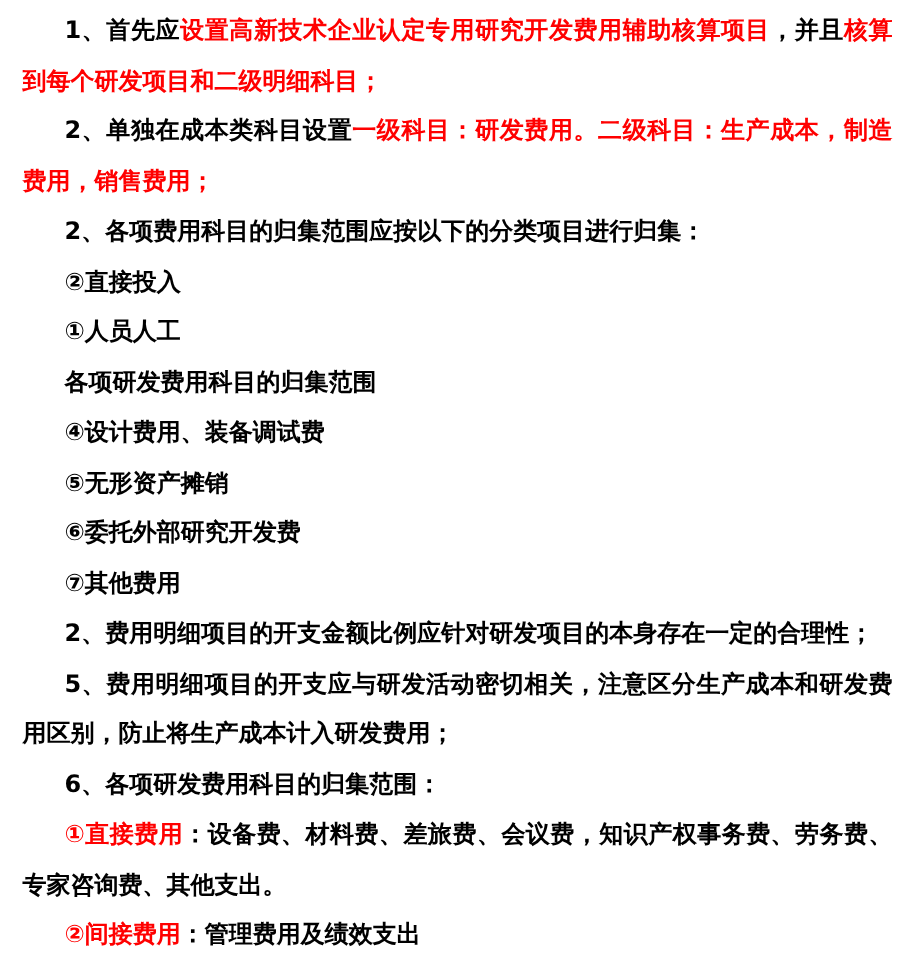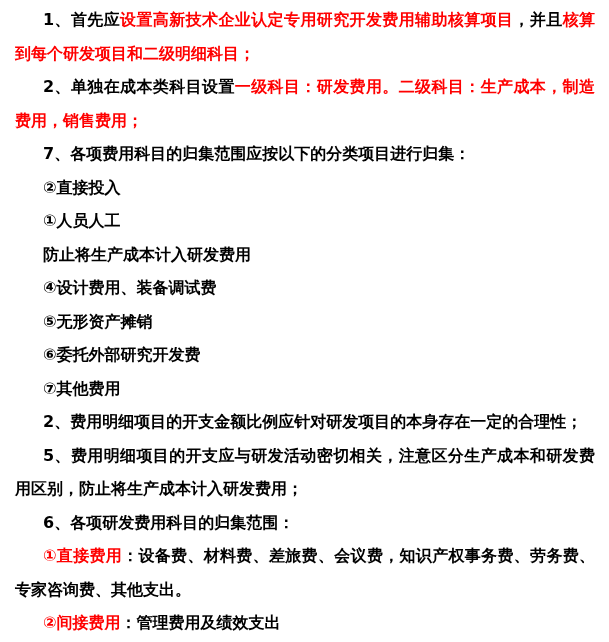--- a/index.html
+++ b/index.html
@@ -33,24 +33,24 @@
   .c-black { color: #000000; }
   .c-red { color: #ff0000; }
 </style>
 </head>
 <body>
 
 <div class="page">
   <div id="doc">
       <p class="para"><span class="seg c-black">1、首先应</span><span class="seg c-red">设置高新技术企业认定专用研究开发费用辅助核算项目</span><span class="seg c-black">，并且</span><span class="seg c-red">核算到每个研发项目和二级明细科目；</span></p>
       <p class="para"><span class="seg c-black">2、单独在成本类科目设置</span><span class="seg c-red">一级科目：研发费用。二级科目：生产成本，制造费用，销售费用；</span></p>
-      <p class="para"><span class="seg c-black">7、各项费用科目的归集范围应按以下的分类项目进行归集：</span></p>
+      <p class="para"><span class="seg c-black">2、各项费用科目的归集范围应按以下的分类项目进行归集：</span></p>
       <p class="para"><span class="seg c-black">②直接投入</span></p>
       <p class="para"><span class="seg c-black">①人员人工</span></p>
-      <p class="para"><span class="seg c-black">防止将生产成本计入研发费用</span></p>
+      <p class="para"><span class="seg c-black">各项研发费用科目的归集范围</span></p>
       <p class="para"><span class="seg c-black">④设计费用、装备调试费</span></p>
       <p class="para"><span class="seg c-black">⑤无形资产摊销</span></p>
       <p class="para"><span class="seg c-black">⑥委托外部研究开发费</span></p>
       <p class="para"><span class="seg c-black">⑦其他费用</span></p>
       <p class="para"><span class="seg c-black">2、费用明细项目的开支金额比例应针对研发项目的本身存在一定的合理性；</span></p>
       <p class="para"><span class="seg c-black">5、费用明细项目的开支应与研发活动密切相关，注意区分生产成本和研发费用区别，防止将生产成本计入研发费用；</span></p>
       <p class="para"><span class="seg c-black">6、各项研发费用科目的归集范围：</span></p>
       <p class="para"><span class="seg c-red">①直接费用</span><span class="seg c-black">：设备费、材料费、差旅费、会议费，知识产权事务费、劳务费、专家咨询费、其他支出。</span></p>
       <p class="para"><span class="seg c-red">②间接费用</span><span class="seg c-black">：管理费用及绩效支出</span></p>
     </div>

